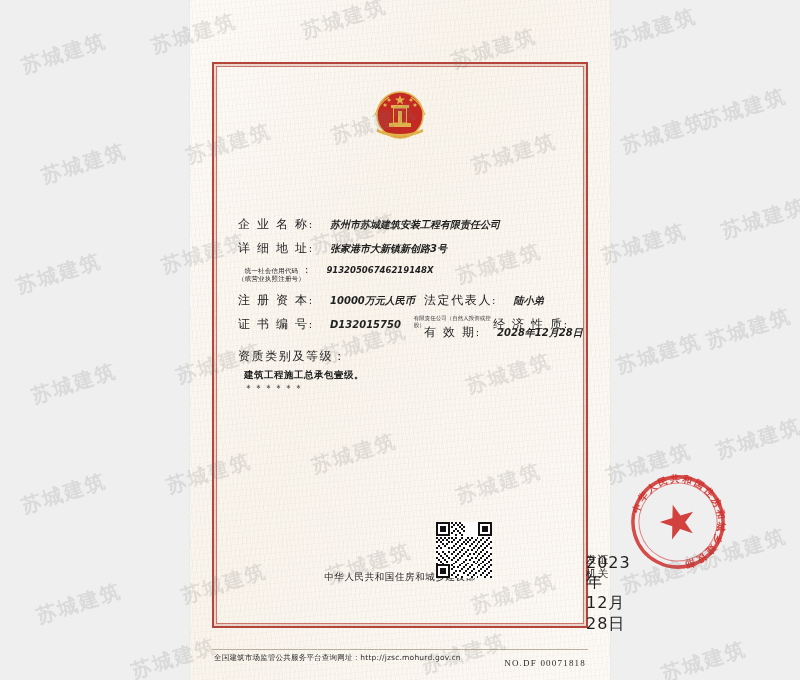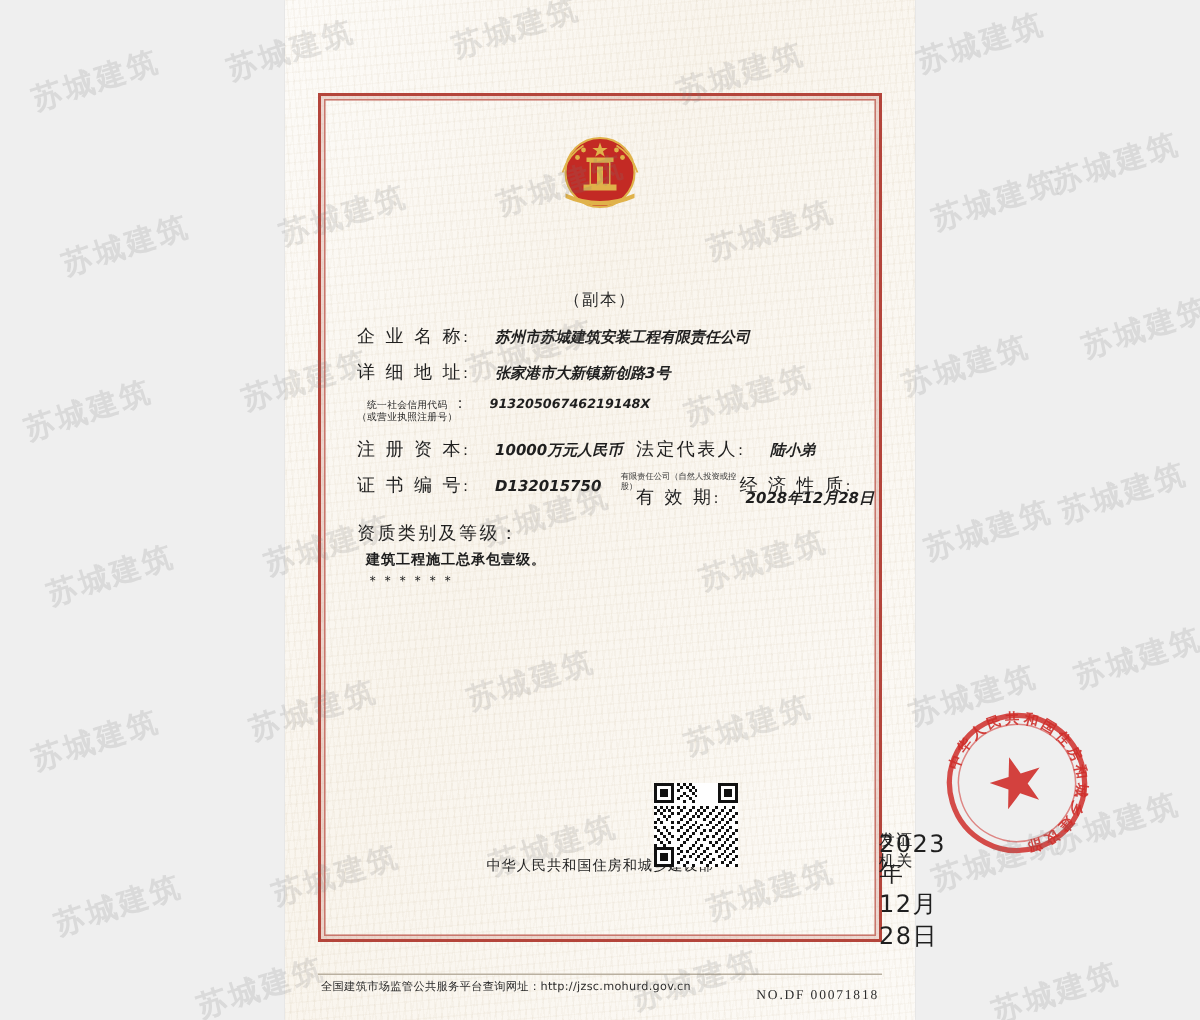--- a/index.html
+++ b/index.html
@@ -314,21 +314,20 @@
           <circle cx="24" cy="15" r="1.6"></circle>
           <circle cx="20" cy="20" r="1.6"></circle>
           <circle cx="46" cy="15" r="1.6"></circle>
           <circle cx="50" cy="20" r="1.6"></circle>
         </g>
         <path d="M10 30 Q14 18 24 12" fill="none" stroke="#e0b24a" stroke-width="1.2"></path>
         <path d="M60 30 Q56 18 46 12" fill="none" stroke="#e0b24a" stroke-width="1.2"></path>
       </svg>
     </div>
 
-    <div class="cert-subtitle">（副本）</div>
 
     <div class="fields">
 
       <div class="row">
         <span class="lbl">企 业 名 称</span>
         <span class="colon">:</span>
         <span class="val">苏州市苏城建筑安装工程有限责任公司</span>
       </div>
 
       <div class="row">

